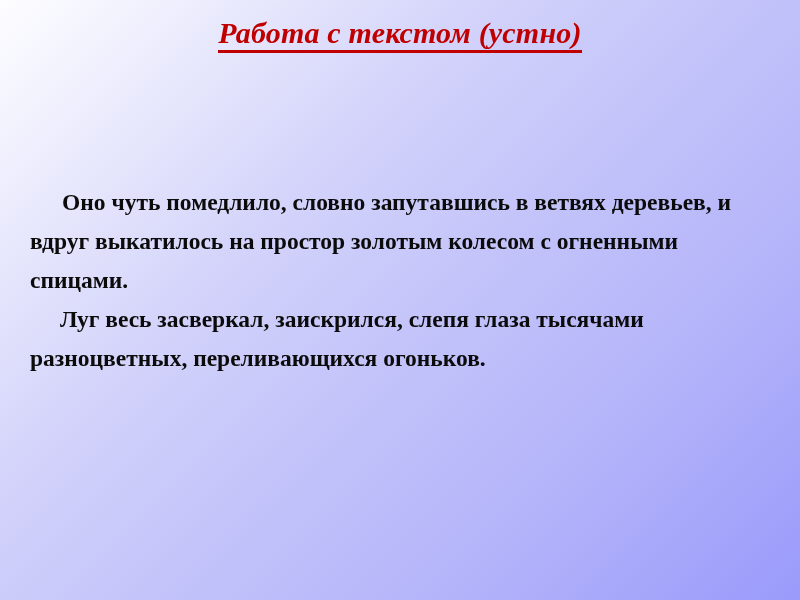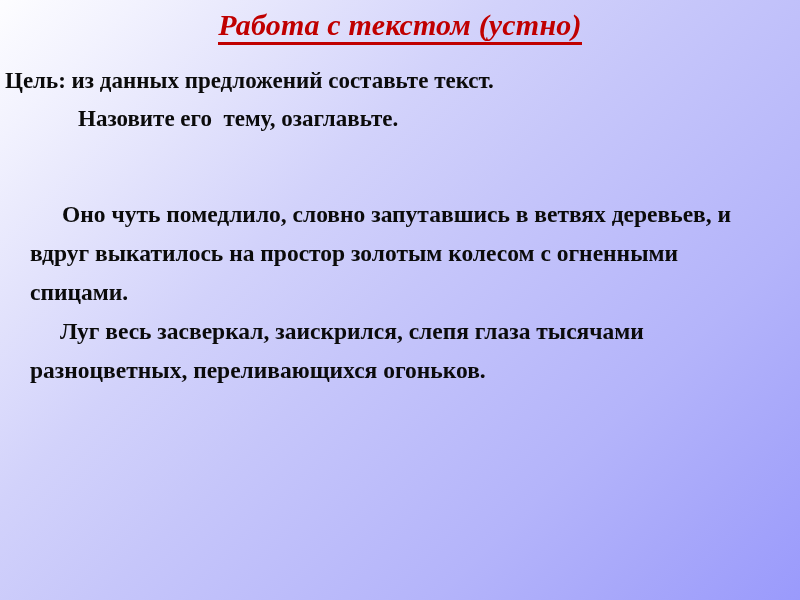--- a/index.html
+++ b/index.html
@@ -27,21 +27,21 @@
                 #C6C6FA 50%,
                 #BDBDFA 62%,
                 #B4B4FA 74%,
                 #A8A8FA 86%,
                 #9A9AFC 100%);
   }
 
   
   #title-block {
     position: absolute;
-    top: 8px;
+    top: 16px;
     left: 0;
     width: 800px;
     text-align: center;
   }
   #slide-title {
     display: inline-block;
     font-size: 30px;
     font-weight: bold;
     font-style: italic;
     color: #C00000;
@@ -65,21 +65,21 @@
     color: #0B0B0B;
     line-height: 38px;
     white-space: pre;
   }
   #goal-line-1 { padding-left: 5px; }
   #goal-line-2 { padding-left: 78px; }
 
   
   #body-block {
     position: absolute;
-    top: 195px;
+    top: 183px;
     left: 30px;
     width: 752px;
   }
   .body-paragraph {
     font-size: 23.5px;
     font-weight: bold;
     color: #0B0B0B;
     line-height: 39px;
     margin: 0;
     text-align: left;
@@ -91,23 +91,19 @@
 </style>
 </head>
 <body>
 
 <div id="slide">
 
   <div id="title-block">
     <span id="slide-title">Работа с текстом (устно)</span>
   </div>
 
-  <div id="goal-block">
-    <div class="goal-line" id="goal-line-1">Цель: из данных предложений составьте текст.</div>
-    <div class="goal-line" id="goal-line-2">Назовите его  тему, озаглавьте.</div>
-  </div>
 
   <div id="body-block">
     <p class="body-paragraph" id="body-paragraph-1">Оно чуть помедлило, словно запутавшись в ветвях деревьев, и вдруг выкатилось на простор золотым колесом с огненными спицами.</p>
     <p class="body-paragraph" id="body-paragraph-3">Луг весь засверкал, заискрился, слепя глаза тысячами разноцветных, переливающихся огоньков.</p>
   </div>
 
 </div>
 
 </body></html>

